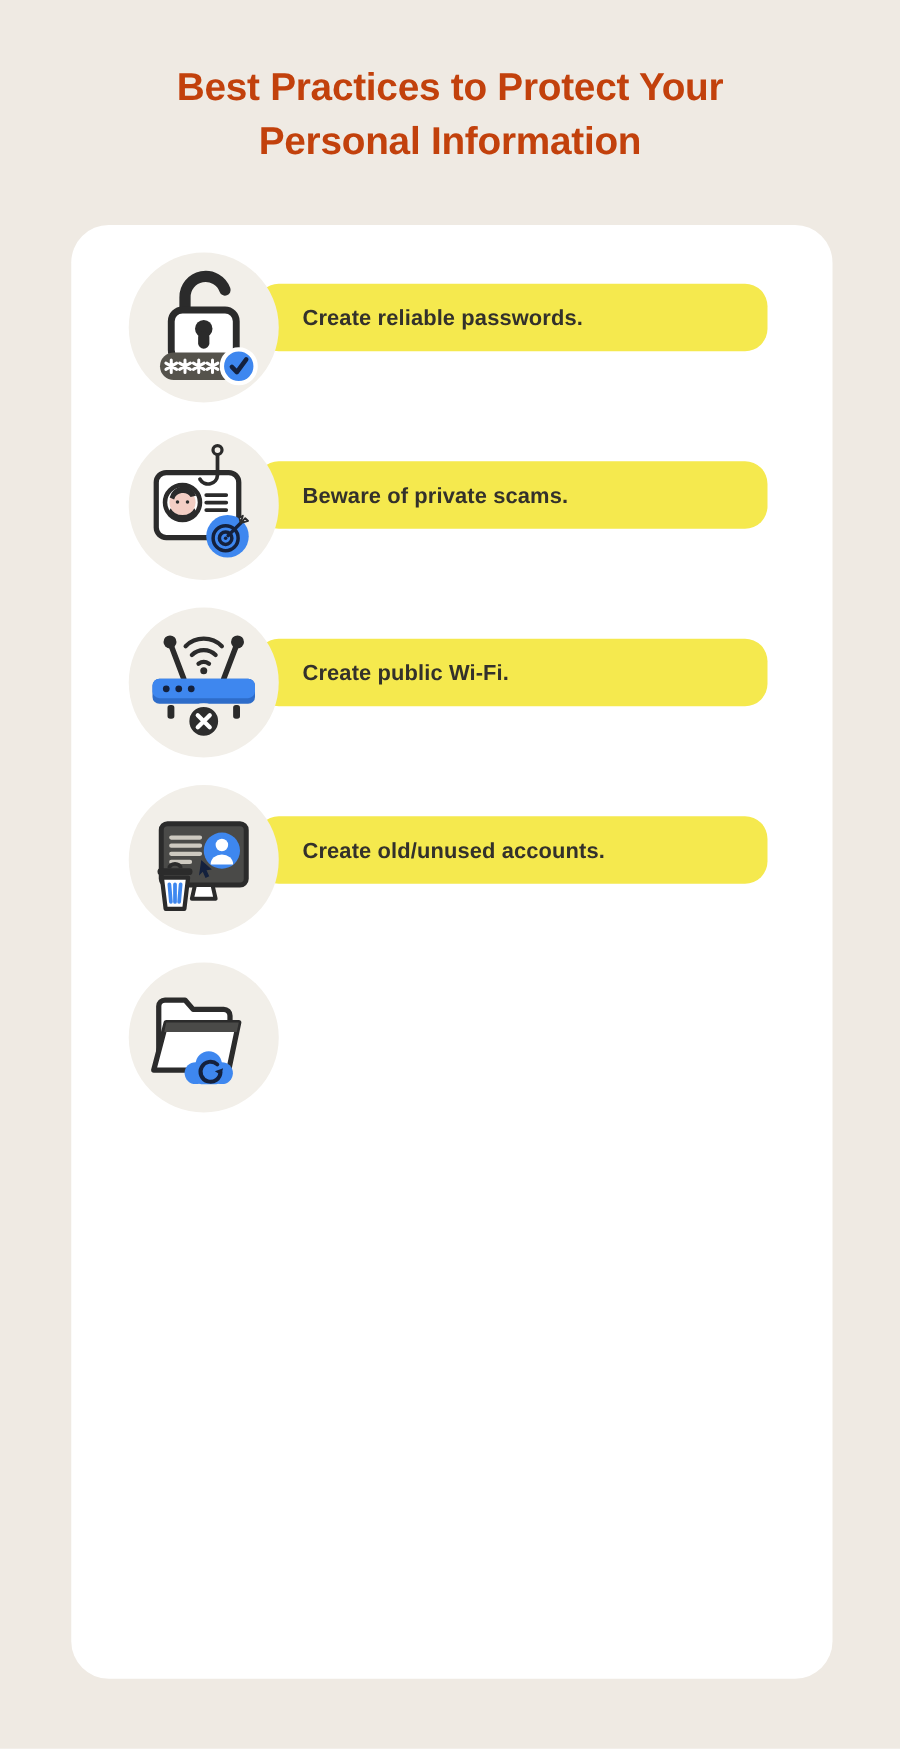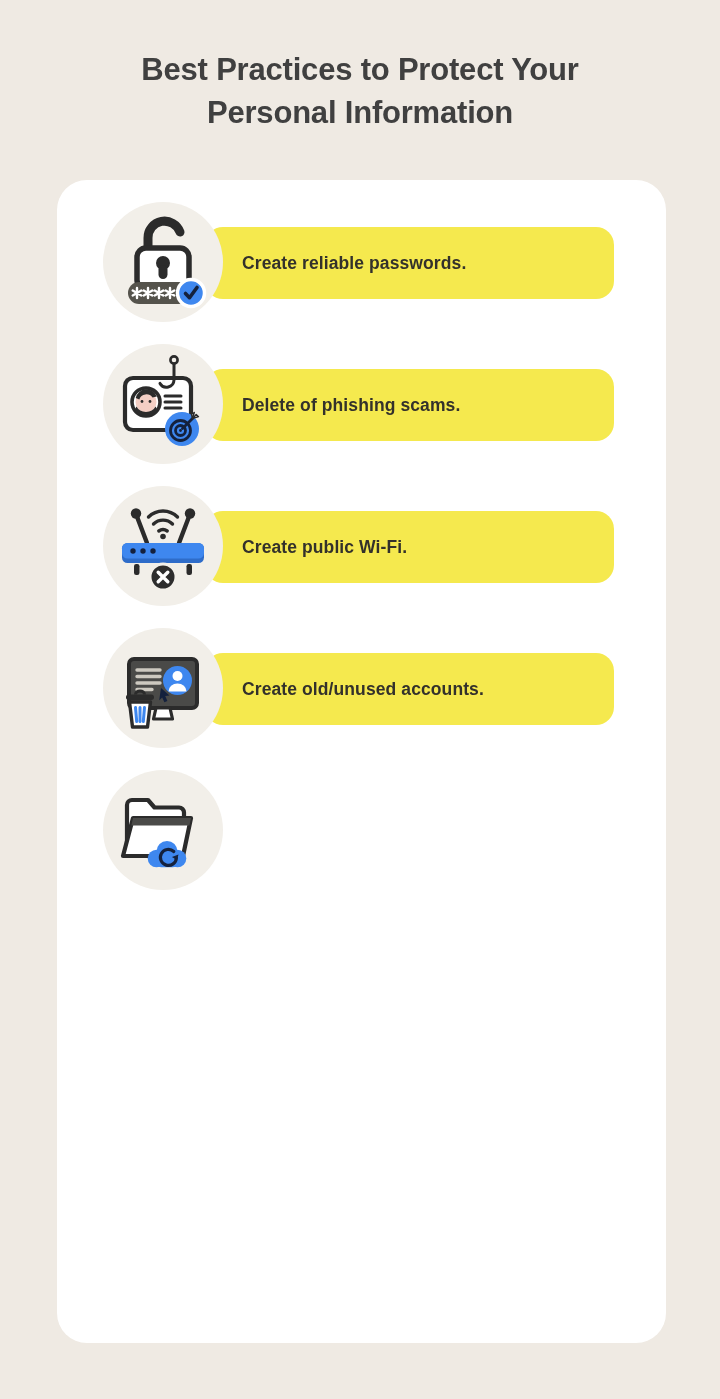--- a/index.html
+++ b/index.html
@@ -5,35 +5,35 @@
   html,body{margin:0;padding:0;}
   body{
     width:720px;height:1399px;position:relative;overflow:hidden;
     background:#EFEAE3;
     font-family:"Liberation Sans",sans-serif;
   }
   .title{
     position:absolute;top:48px;left:50%;transform:translateX(-50%);
     width:540px;text-align:center;
     font-size:31px;font-weight:bold;line-height:1.4;
-    color:#404040;letter-spacing:-0.2px;
+    color:#c2410c;letter-spacing:-0.2px;
   }
   .card{
     position:absolute;left:57px;top:180px;width:609px;height:1163px;
     background:#FFFFFF;border-radius:30px;
     padding-top:11px;box-sizing:border-box;
   }
   .row{position:relative;height:142px;}
   .icon-circle{
     position:absolute;left:46px;top:11px;width:120px;height:120px;
     border-radius:50%;background:#F2EFE9;z-index:2;
   }
   .icon-circle svg{display:block;width:120px;height:120px;}
   .pill{
-    position:absolute;left:148px;top:36px;width:409px;height:72px;
+    position:absolute;left:148px;top:36px;width:409px;height:54px;
     background:#F5E94E;border-radius:18px;z-index:1;
     display:flex;align-items:center;
   }
   .pill-label{
     padding-left:37px;font-size:17.5px;font-weight:bold;
     color:#33312B;letter-spacing:0.1px;
   }
 </style>
 </head>
 <body>
@@ -79,21 +79,21 @@
         <circle cx="79" cy="85" r="17" fill="#3E87EF"></circle>
         <circle cx="77.5" cy="86.5" r="10" fill="none" stroke="#14213D" stroke-width="2.8"></circle>
         <circle cx="77.5" cy="86.5" r="5" fill="none" stroke="#14213D" stroke-width="2.8"></circle>
         <circle cx="77.5" cy="86.5" r="1.4" fill="#14213D"></circle>
         <path d="M89.5 74.5 L79.5 84.5" stroke="#14213D" stroke-width="2.8" stroke-linecap="round"></path>
         <path d="M89.5 74.5 l6 -1.8 -2.3 -2.2 z" fill="#FFFFFF" stroke="#2B2B2B" stroke-width="1.4" stroke-linejoin="round"></path>
         <path d="M89.5 74.5 l1.8 -6 -2.8 1.8 z" fill="#FFFFFF" stroke="#2B2B2B" stroke-width="1.4" stroke-linejoin="round"></path>
       </svg>
     </div>
     <div class="pill">
-      <span class="pill-label">Delete of phishing scams.</span>
+      <span class="pill-label">Beware of private scams.</span>
     </div>
   </div>
 
   <div class="row">
     <div class="icon-circle">
       <svg viewBox="0 0 120 120">
         <path d="M45.5 31 a20.5 20.5 0 0 1 29 0" fill="none" stroke="#2B2B2B" stroke-width="3.4" stroke-linecap="round"></path>
         <path d="M50.5 38 a13.5 13.5 0 0 1 19 0" fill="none" stroke="#2B2B2B" stroke-width="3.4" stroke-linecap="round"></path>
         <path d="M55.8 45 a7.4 7.4 0 0 1 8.4 0" fill="none" stroke="#2B2B2B" stroke-width="3.4" stroke-linecap="round"></path>
         <circle cx="60" cy="50.5" r="2.8" fill="#2B2B2B"></circle>

